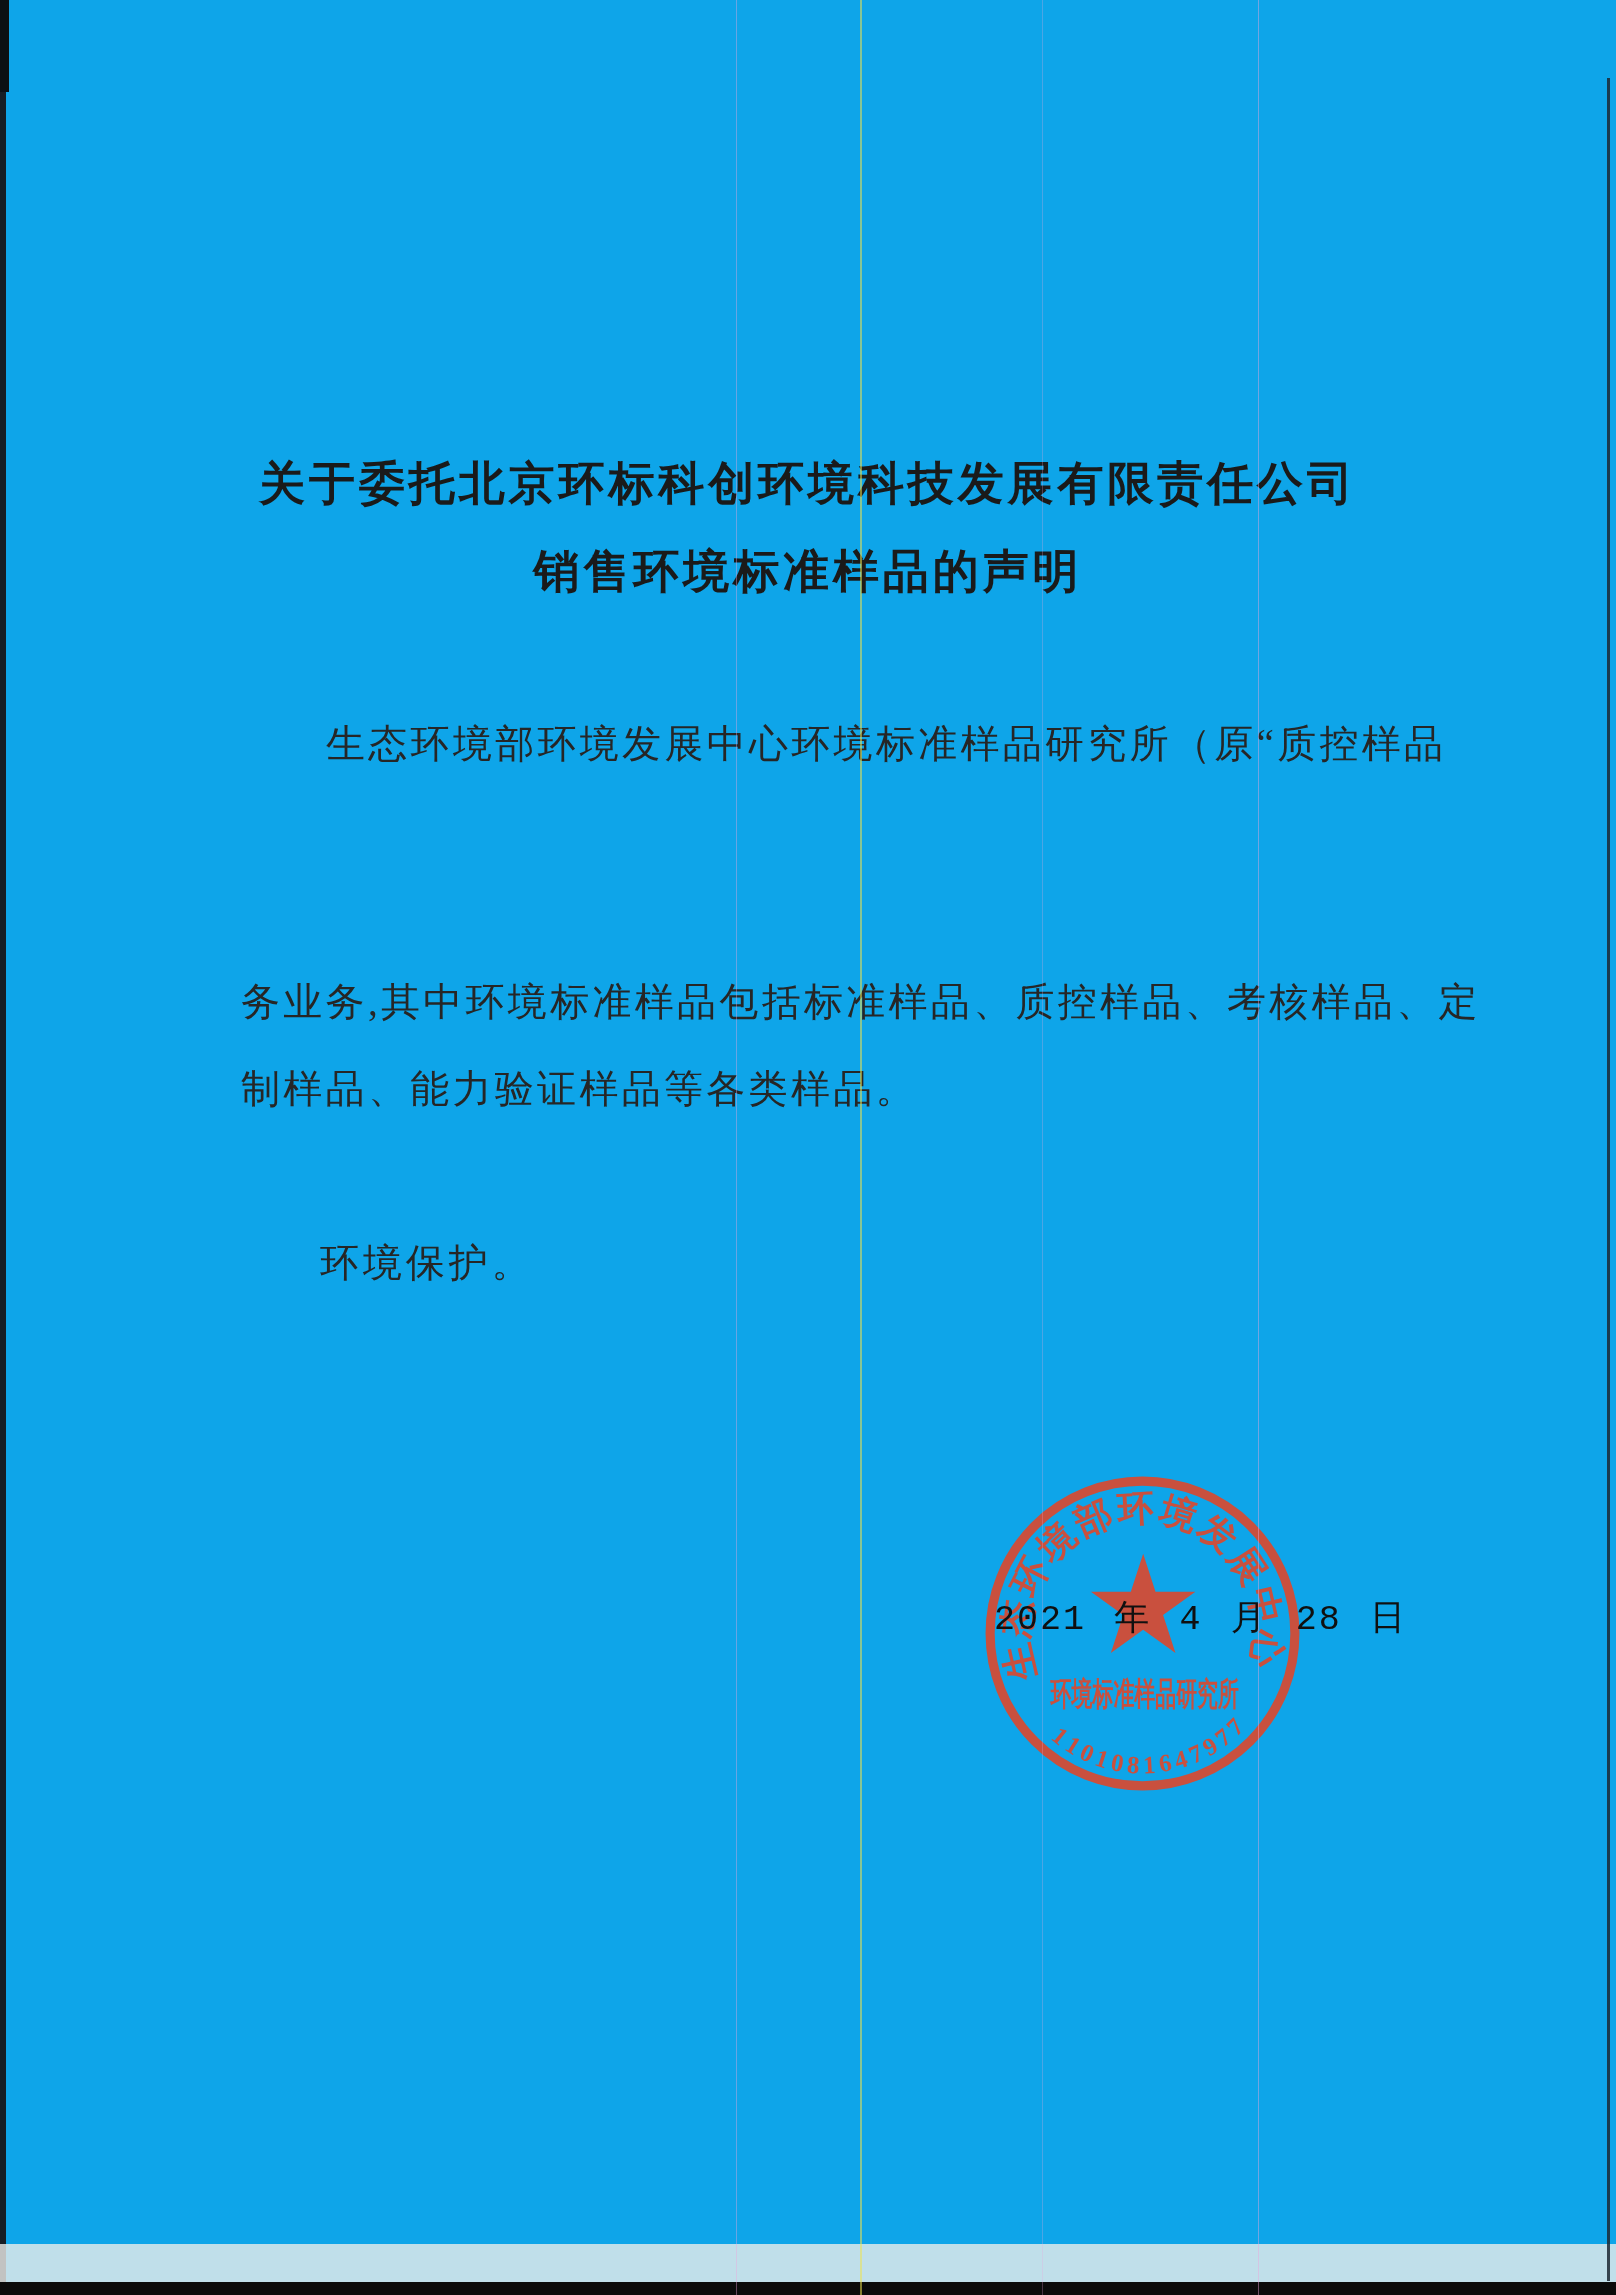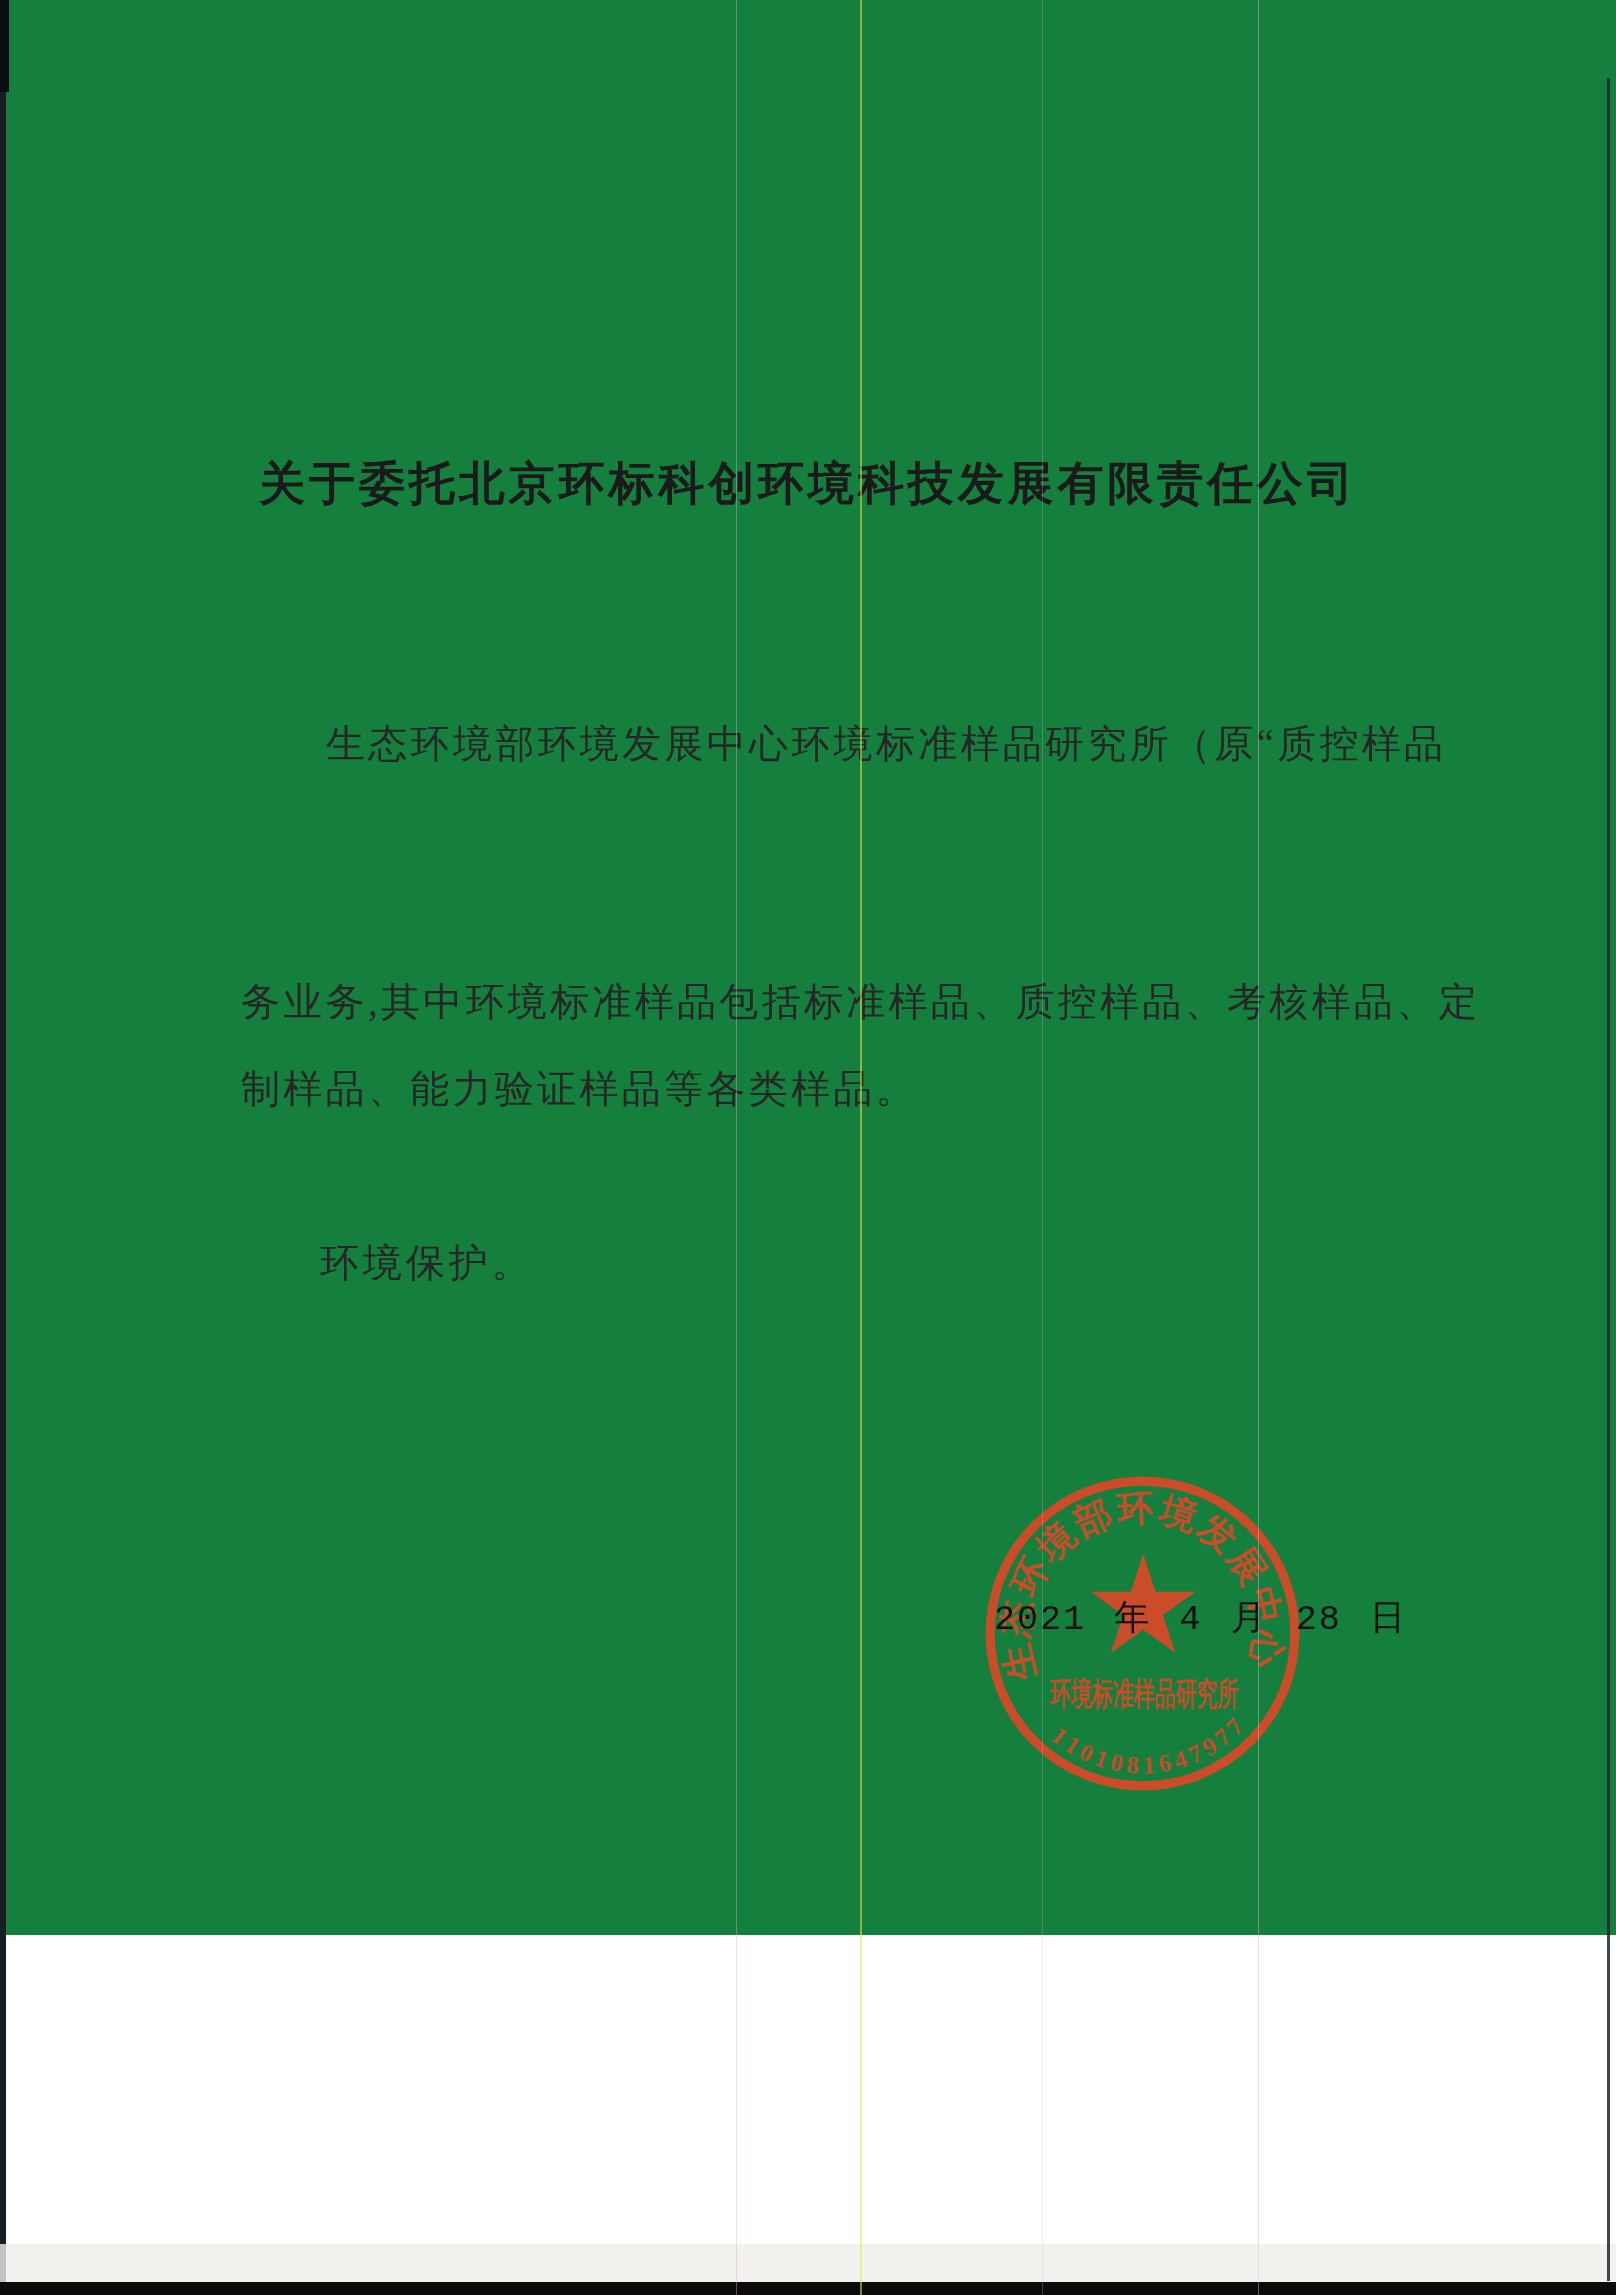--- a/index.html
+++ b/index.html
@@ -1,17 +1,17 @@
 <!DOCTYPE html>
 <html style="font-size:10.5px"><head>
 <meta charset="utf-8">
 <style>
   html,body{margin:0;padding:0;}
   body{width:1616px;height:2295px;position:relative;background:#ffffff;overflow:hidden;}
-  .page{position:absolute;left:0;top:0;width:1616px;height:1935px;background:#15803d;}
+  .page{position:absolute;left:0;top:0;width:1616px;height:2295px;background:#0ea5e9;}
   .textline{position:absolute;white-space:nowrap;}
   .title{font-family:"Liberation Sans","DejaVu Sans",sans-serif;font-weight:700;
          font-size:46px;line-height:47px;letter-spacing:3.9px;color:#1a1a1a;
          left:0;width:1616px;text-align:center;}
   .bodyline{font-family:"Liberation Serif","DejaVu Serif",serif;font-weight:400;
          font-size:39px;line-height:41px;letter-spacing:3.3px;color:#262626;left:241px;}
   .indent2{padding-left:85px;}
   .closing{font-family:"Liberation Serif","DejaVu Serif",serif;font-size:39px;
          line-height:41px;letter-spacing:3.9px;color:#262626;left:320px;top:1242px;}
   .dateline{font-family:Liberation Mono, monospace;font-size:35px;
@@ -30,20 +30,21 @@
   .streak-m1{left:736px;top:0;width:1.3px;height:2295px;background:#eda6dc;opacity:.4;}
   .streak-m2{left:1042px;top:0;width:1.3px;height:2295px;background:#eda6dc;opacity:.28;}
   .streak-m3{left:1258px;top:0;width:1.3px;height:2295px;background:#eda6dc;opacity:.45;}
 </style>
 </head>
 <body>
 
 <div class="page">
 
   <div class="textline title" style="top:460px">关于委托北京环标科创环境科技发展有限责任公司</div>
+  <div class="textline title" style="top:548px">销售环境标准样品的声明</div>
 
   <div class="textline bodyline indent2" style="top:723px">生态环境部环境发展中心环境标准样品研究所（原“质控样品</div>
   <div class="textline bodyline" style="top:1068px">制样品、能力验证样品等各类样品。</div>
   <div class="textline bodyline" style="top:981px">务业务,其中环境标准样品包括标准样品、质控样品、考核样品、定</div>
 
   <div class="textline closing">环境保护。</div>
 
   <svg class="stamp" viewBox="0 0 500 500" xmlns="http://www.w3.org/2000/svg">
     <g fill="#e34527" opacity="0.88">
       <circle cx="250" cy="250" r="233" fill="none" stroke="#e34527" stroke-width="14"></circle>

